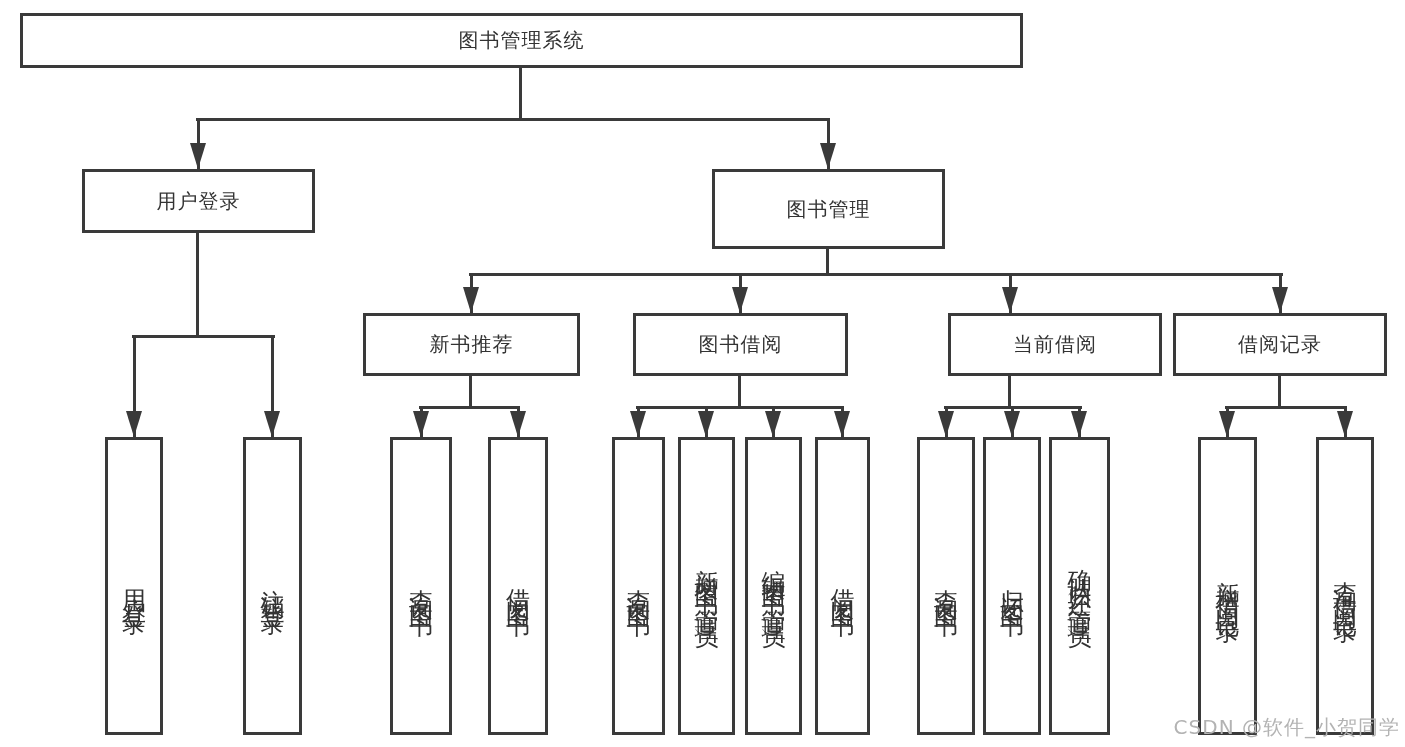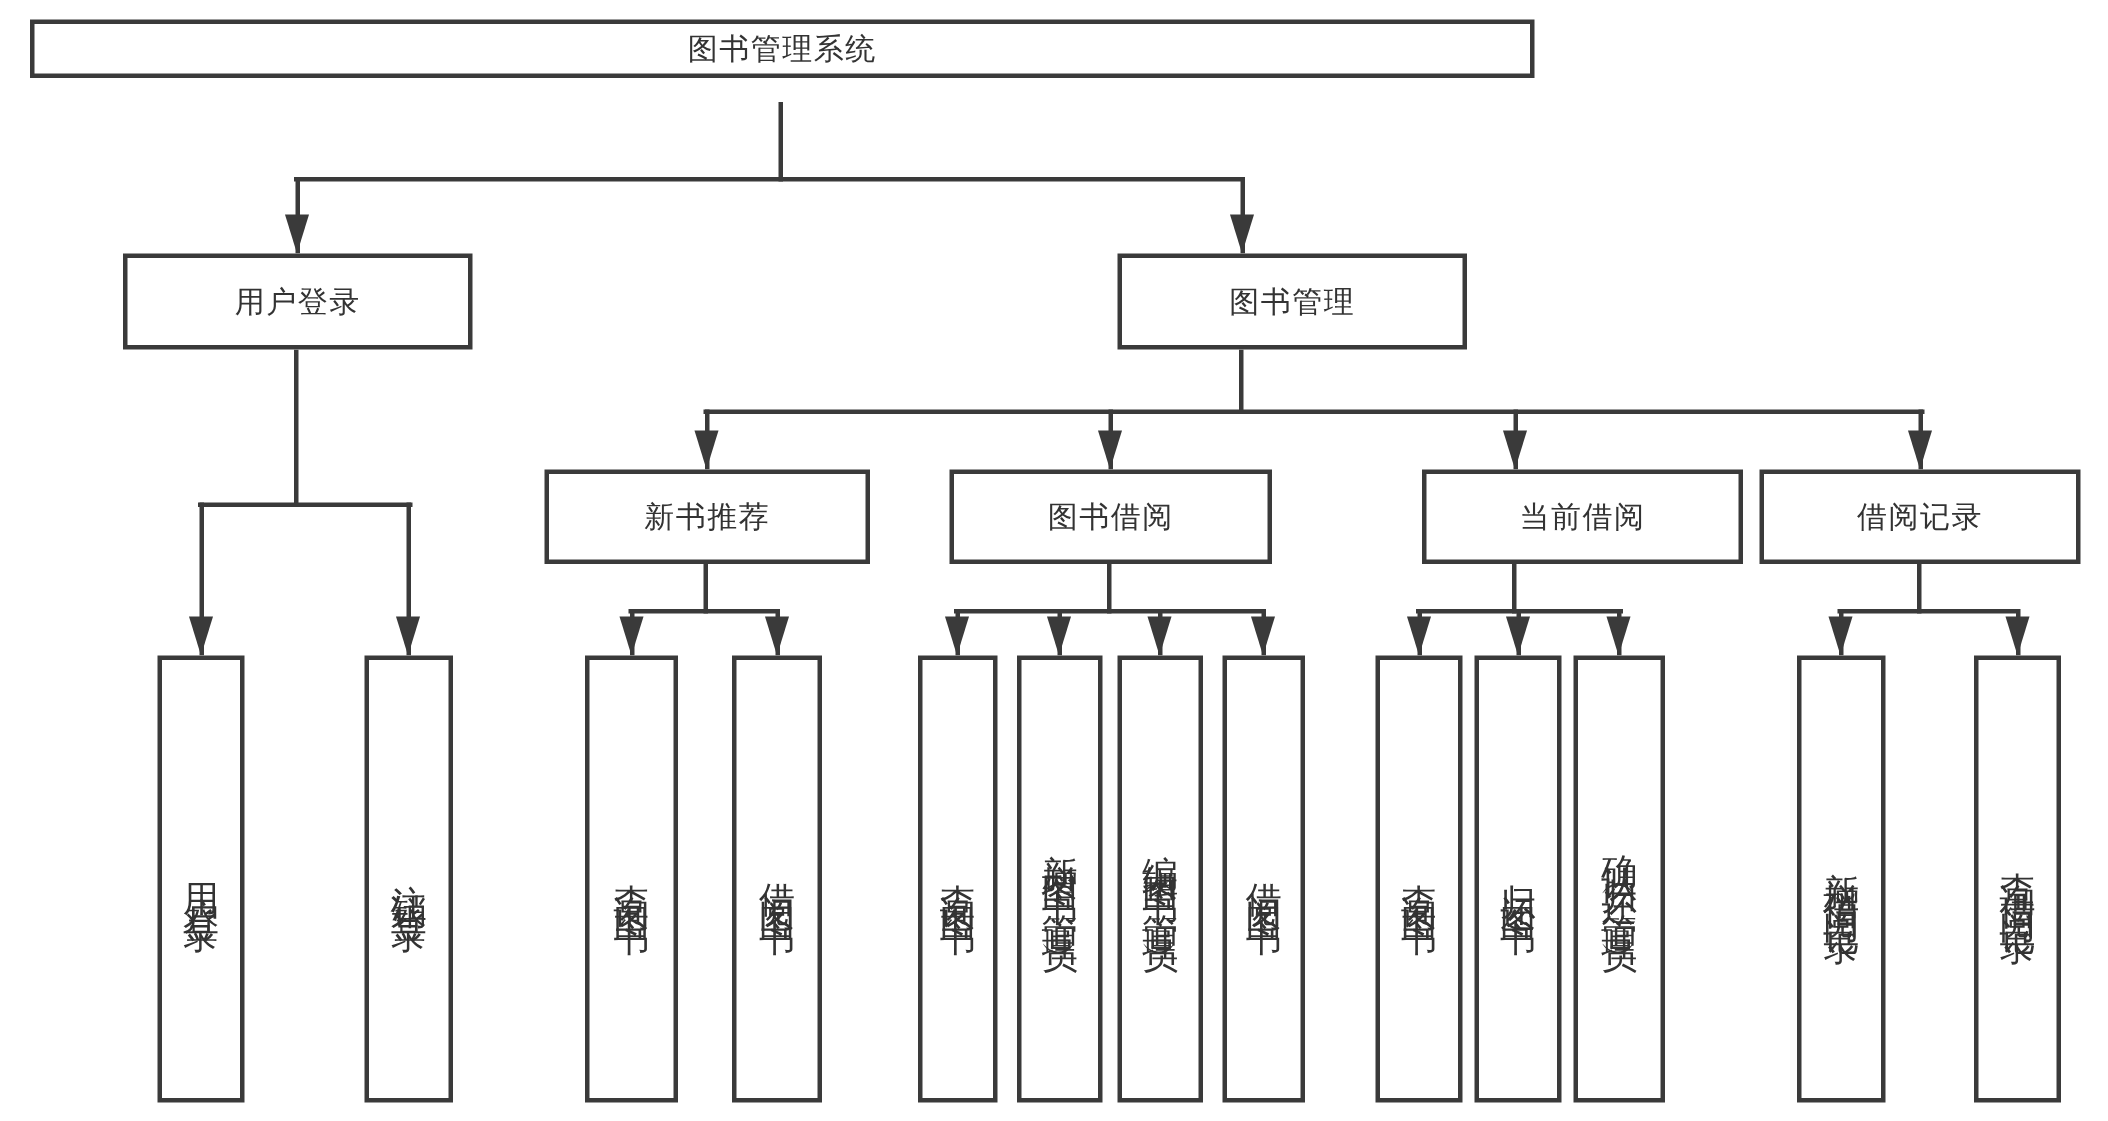--- a/index.html
+++ b/index.html
@@ -85,28 +85,28 @@
   <div class="hline" style="left:944px;top:406px;width:138px;"></div>
   <div class="arrow" style="left:938px;top:406px;height:31px;"></div>
   <div class="arrow" style="left:1004px;top:406px;height:31px;"></div>
   <div class="arrow" style="left:1071px;top:406px;height:31px;"></div>
 
   <div class="vline" style="left:1278px;top:376px;height:33px;"></div>
   <div class="hline" style="left:1225px;top:406px;width:121px;"></div>
   <div class="arrow" style="left:1219px;top:406px;height:31px;"></div>
   <div class="arrow" style="left:1337px;top:406px;height:31px;"></div>
 
-  <div class="box" style="left:20px;top:13px;width:1003px;height:39px;">
+  <div class="box" style="left:20px;top:13px;width:1003px;height:55px;">
     <span>图书管理系统</span>
   </div>
 
   <div class="box" style="left:82px;top:169px;width:233px;height:64px;">
     <span>用户登录</span>
   </div>
-  <div class="box" style="left:712px;top:169px;width:233px;height:64px;margin-left:33px;">
+  <div class="box" style="left:712px;top:169px;width:233px;height:80px;">
     <span>图书管理</span>
   </div>
 
   <div class="box" style="left:633px;top:313px;width:215px;height:63px;">
     <span>图书借阅</span>
   </div>
   <div class="box" style="left:363px;top:313px;width:217px;height:63px;">
     <span>新书推荐</span>
   </div>
   <div class="box" style="left:948px;top:313px;width:214px;height:63px;">
@@ -153,13 +153,14 @@
     <span>确认归还（管理员）</span>
   </div>
 
   <div class="box vbox" style="left:1198px;top:437px;width:59px;height:298px;">
     <span>新增借阅记录</span>
   </div>
   <div class="box vbox" style="left:1316px;top:437px;width:58px;height:298px;">
     <span>查询借阅记录</span>
   </div>
 
+  <div class="watermark" style="color: rgb(179, 179, 179);">CSDN @软件_小贺同学</div>
 </div>
 
 </body></html>

